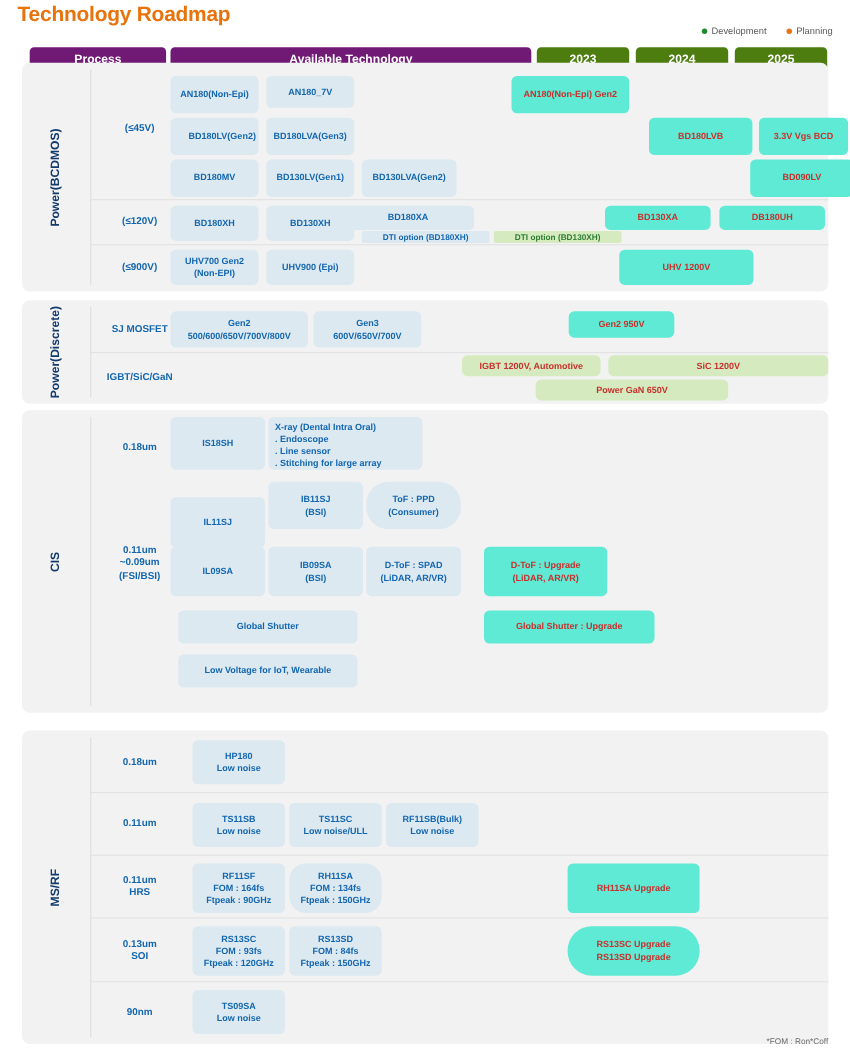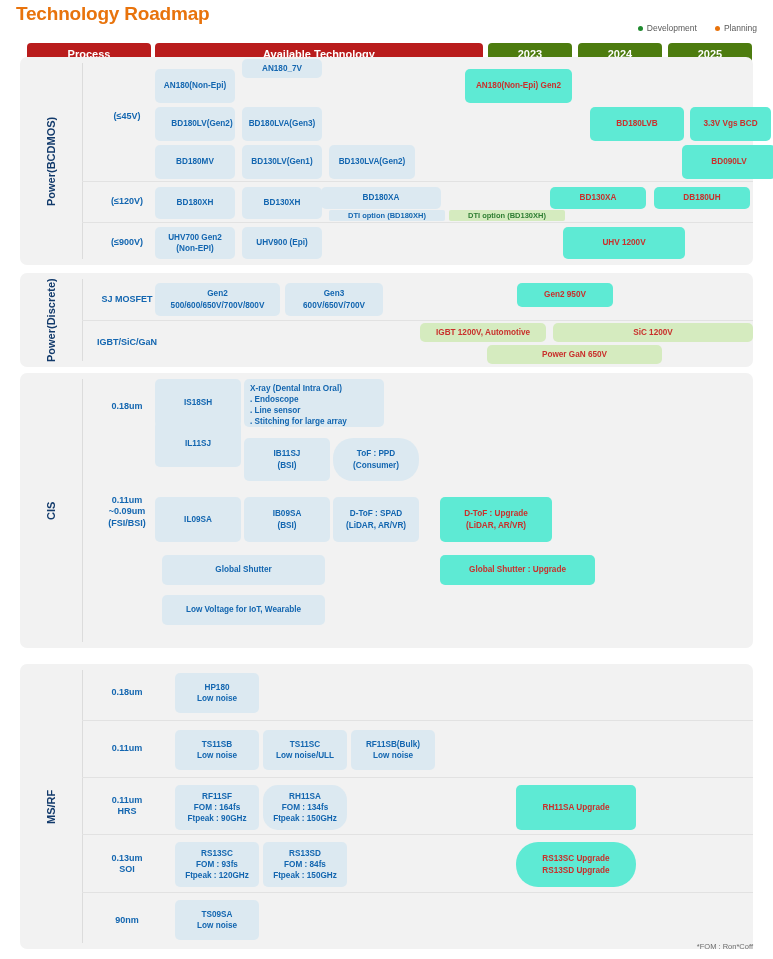--- a/index.html
+++ b/index.html
@@ -27,21 +27,21 @@
     font-size:8.5px;color:#5a5a5a;
   }
   .legend-item{display:flex;align-items:center;gap:4px;}
   .legend-dot{width:5px;height:5px;border-radius:50%;display:inline-block;}
   .dot-dev{background:#1f8a2e;}
   .dot-plan{background:#e8730c;}
 
   
   .hdr{position:absolute;top:43px;height:22px;display:flex;align-items:center;
        justify-content:center;border-radius:4px;color:#fff;font-size:11px;font-weight:bold;}
-  .hdr-blue{background:#b91c1c;}
+  .hdr-blue{background:#701a75;}
   .hdr-navy{background:#4d7c0f;}
 
   
   .panel{position:absolute;left:20px;width:733px;background:#f2f2f2;border-radius:7px;}
 
   
   .rowsep{position:absolute;height:1px;background:#e2e2e2;}
   .vsep{position:absolute;width:1px;background:#dcdcdc;}
 
   
@@ -118,32 +118,32 @@
     </div>
     <div class="vsep" style="left:62px;top:6px;height:196px;"></div>
     <div class="rowsep" style="left:62px;top:124px;width:671px;"></div>
     <div class="rowsep" style="left:62px;top:165px;width:671px;"></div>
 
     <div class="proc" style="left:72px;top:40px;width:70px;height:40px;">(≤45V)</div>
     <div class="proc" style="left:72px;top:130px;width:70px;height:30px;">(≤120V)</div>
     <div class="proc" style="left:72px;top:170px;width:70px;height:32px;">(≤900V)</div>
 
     <div class="chip blue" style="left:135px;top:12px;width:80px;height:34px;">AN180(Non-Epi)</div>
-    <div class="chip blue" style="left:222px;top:2px;width:80px;height:19px;">AN180_7V</div>
+    <div class="chip blue" style="left:222px;top:12px;width:80px;height:29px;">AN180_7V</div>
 
     <div class="chip blue" style="left:135px;top:50px;width:80px;height:34px;padding-left:17px;">BD180LV(Gen2)</div>
     <div class="chip blue" style="left:222px;top:50px;width:80px;height:34px;">BD180LVA(Gen3)</div>
 
     <div class="chip blue" style="left:135px;top:88px;width:80px;height:34px;">BD180MV</div>
     <div class="chip blue" style="left:222px;top:88px;width:80px;height:34px;">BD130LV(Gen1)</div>
     <div class="chip blue" style="left:309px;top:88px;width:86px;height:34px;">BD130LVA(Gen2)</div>
 
     <div class="chip blue" style="left:135px;top:130px;width:80px;height:32px;">BD180XH</div>
     <div class="chip blue" style="left:222px;top:130px;width:80px;height:32px;">BD130XH</div>
-    <div class="chip blue" style="left:301px;top:130px;width:120px;height:22px;">BD180XA</div>
+    <div class="chip blue" style="left:291px;top:130px;width:120px;height:22px;">BD180XA</div>
 
     <div class="note" style="left:309px;top:153px;width:116px;height:11px;background:#dce9f1;color:#1366b0;">DTI option (BD180XH)</div>
     <div class="note" style="left:429px;top:153px;width:116px;height:11px;background:#d5ebbf;color:#2e7d32;">DTI option (BD130XH)</div>
 
     <div class="chip blue" style="left:135px;top:170px;width:80px;height:32px;flex-direction:column;">
       <span>UHV700 Gen2</span>
       <span>(Non-EPI)</span>
     </div>
     <div class="chip blue t-green" style="left:222px;top:170px;width:80px;height:32px;">UHV900 (Epi)</div>
 
@@ -200,21 +200,21 @@
     </div>
 
     <div class="chip blue" style="left:135px;top:6px;width:86px;height:48px;">IS18SH</div>
     <div class="chip blue bullets" style="left:224px;top:6px;width:140px;height:48px;flex-direction:column;">
       <span>X-ray (Dental Intra Oral)</span>
       <span>. Endoscope</span>
       <span>. Line sensor</span>
       <span>. Stitching for large array</span>
     </div>
 
-    <div class="chip blue" style="left:135px;top:48px;width:86px;height:46px;">IL11SJ</div>
+    <div class="chip blue" style="left:135px;top:79px;width:86px;height:46px;">IL11SJ</div>
     <div class="chip blue" style="left:224px;top:65px;width:86px;height:43px;flex-direction:column;">
       <span>IB11SJ</span>
       <span>(BSI)</span>
     </div>
     <div class="chip blue t-green" style="left:313px;top:65px;width:86px;height:43px;flex-direction:column;border-radius:20px;">
       <span>ToF : PPD</span>
       <span>(Consumer)</span>
     </div>
 
     <div class="chip blue" style="left:135px;top:124px;width:86px;height:45px;">IL09SA</div>

